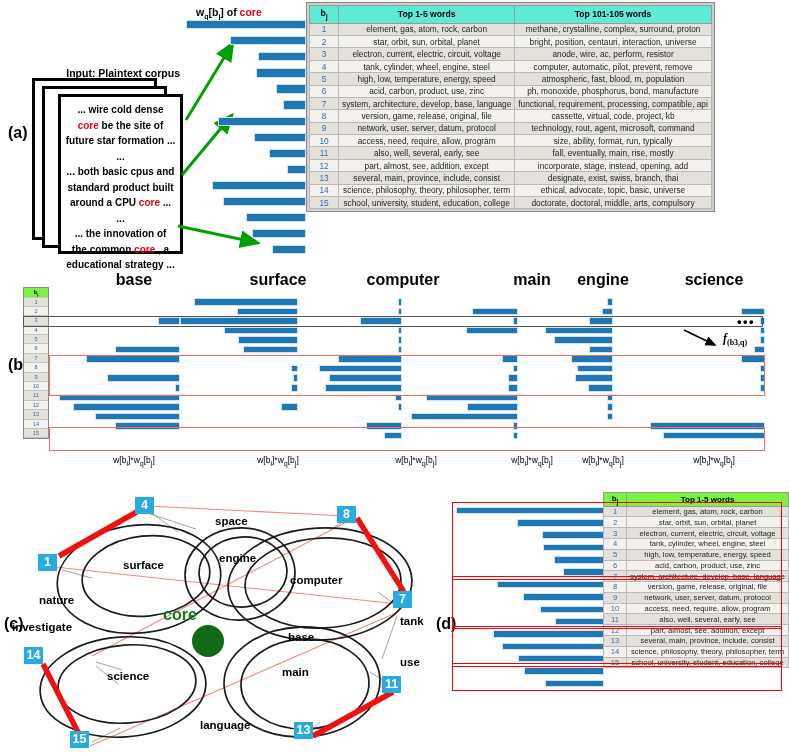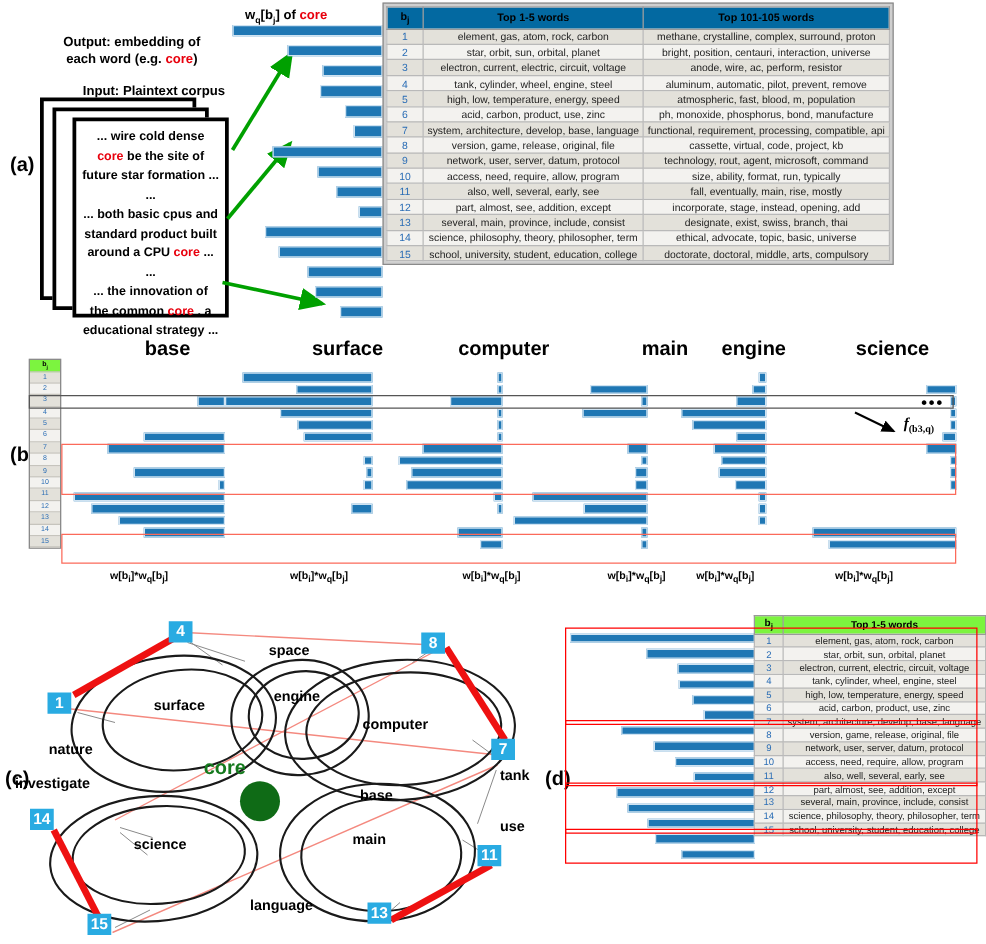--- a/index.html
+++ b/index.html
@@ -14,37 +14,37 @@
 
   
   #panel-a{left:0;top:0;width:789px;height:262px;}
   .cap-a{font-size:10.5px;font-weight:bold;color:#000;line-height:13px;text-align:center;}
   .doc{position:absolute;background:#fff;border:3px solid #000;box-sizing:border-box;}
   .doc-text{font-size:10px;font-weight:bold;line-height:15.5px;text-align:center;color:#000;padding-top:5px;}
   .bartitle{font-size:10.5px;font-weight:bold;}
 
   
   table.wt{border-collapse:collapse;font-size:8.3px;color:#222;background:#fff;}
-  table.wt th{background:#0369a1;border:1px solid #9a9a9a;font-weight:bold;font-size:8.6px;text-align:center;padding:2px 3px;color:#000;}
+  table.wt th{background:#5eead4;border:1px solid #9a9a9a;font-weight:bold;font-size:8.6px;text-align:center;padding:2px 3px;color:#000;}
   table.wt td{border:1px solid #b9b9b9;text-align:center;padding:0.7px 3px;white-space:nowrap;}
   table.wt td.idx{color:#2a6db5;width:22px;font-size:8.3px;}
   table.wt tr:nth-child(odd) td{background:#e3e1da;}
   table.wt tr:nth-child(even) td{background:#f3f2ef;}
   .tbl-wrap{border:1px solid #8a8a8a;background:#cfcfcf;padding:2px;}
 
   
   #panel-b{left:0;top:262px;width:789px;height:222px;}
   .colname{font-size:16px;font-weight:bold;text-align:center;color:#000;}
   .rowhdr{position:absolute;width:26px;border:1px solid #8a8a8a;background:#cfcfcf;box-sizing:border-box;}
   .rowhdr .hcell{height:9.4px;font-size:5.6px;color:#2a6db5;text-align:center;border-bottom:1px solid #c6c4bd;background:#e3e1da;line-height:9.4px;box-sizing:border-box;}
   .rowhdr .hcell.alt{background:#f3f2ef;}
   .rowhdr .hcell.top{background:#7cf43f;color:#000;font-weight:bold;height:9.5px;line-height:9.5px;}
   .hiband{position:absolute;border:1.5px solid #555;background:rgba(255,255,255,0.0);box-sizing:border-box;}
   .redbox{position:absolute;border:1.4px solid #fb6a5a;box-sizing:border-box;}
-  .axlbl{position:absolute;font-size:8.5px;font-weight:bold;text-align:left;color:#000;}
+  .axlbl{position:absolute;font-size:8.5px;font-weight:normal;text-align:center;color:#000;}
   .dots{position:absolute;font-size:13px;font-weight:bold;letter-spacing:1.5px;color:#000;}
   .fexpr{position:absolute;font-size:12px;font-weight:bold;font-family:"Liberation Serif",serif;}
   .fexpr sub{font-size:8px;}
 
   
   #panel-c{left:0;top:484px;width:452px;height:271px;}
   .numbox{position:absolute;background:#29ABE2;color:#fff;font-size:12.5px;font-weight:bold;text-align:center;width:19px;height:17px;line-height:17px;}
   .clabel{position:absolute;font-size:11.5px;font-weight:bold;color:#000;white-space:nowrap;}
   .coreword{position:absolute;font-size:16px;font-weight:bold;color:#157a1e;}
 
@@ -60,24 +60,20 @@
 </style>
 </head>
 <body>
 
 <div class="fig">
 
   <div class="abs" id="panel-a">
 
     <div class="abs panel-label" style="left:8px;top:124px;">(a)</div>
 
-    <div class="abs cap-a" style="left:28px;top:28px;width:155px;">
-      <div>Output: embedding of</div>
-      <div><span>each word (e.g. </span><span class="red">core</span><span>)</span></div>
-    </div>
 
     <div class="abs cap-a" style="left:30px;top:67px;width:150px;text-align:right;">Input: Plaintext corpus</div>
 
     <div class="doc" style="left:32px;top:78px;width:125px;height:162px;"></div>
     <div class="doc" style="left:42px;top:86px;width:125px;height:162px;"></div>
     <div class="doc" style="left:58px;top:94px;width:125px;height:160px;">
       <div class="doc-text">
         <div>... wire cold dense</div>
         <div><span class="red">core</span> be the site of</div>
         <div>future star formation ...</div>
@@ -146,21 +142,21 @@
               <td>bright, position, centauri, interaction, universe</td>
             </tr>
             <tr>
               <td class="idx">3</td>
               <td>electron, current, electric, circuit, voltage</td>
               <td>anode, wire, ac, perform, resistor</td>
             </tr>
             <tr>
               <td class="idx">4</td>
               <td>tank, cylinder, wheel, engine, steel</td>
-              <td>aluminum, automatic, pilot, prevent, remove</td>
+              <td>computer, automatic, pilot, prevent, remove</td>
             </tr>
             <tr>
               <td class="idx">5</td>
               <td>high, low, temperature, energy, speed</td>
               <td>atmospheric, fast, blood, m, population</td>
             </tr>
             <tr>
               <td class="idx">6</td>
               <td>acid, carbon, product, use, zinc</td>
               <td>ph, monoxide, phosphorus, bond, manufacture</td>

